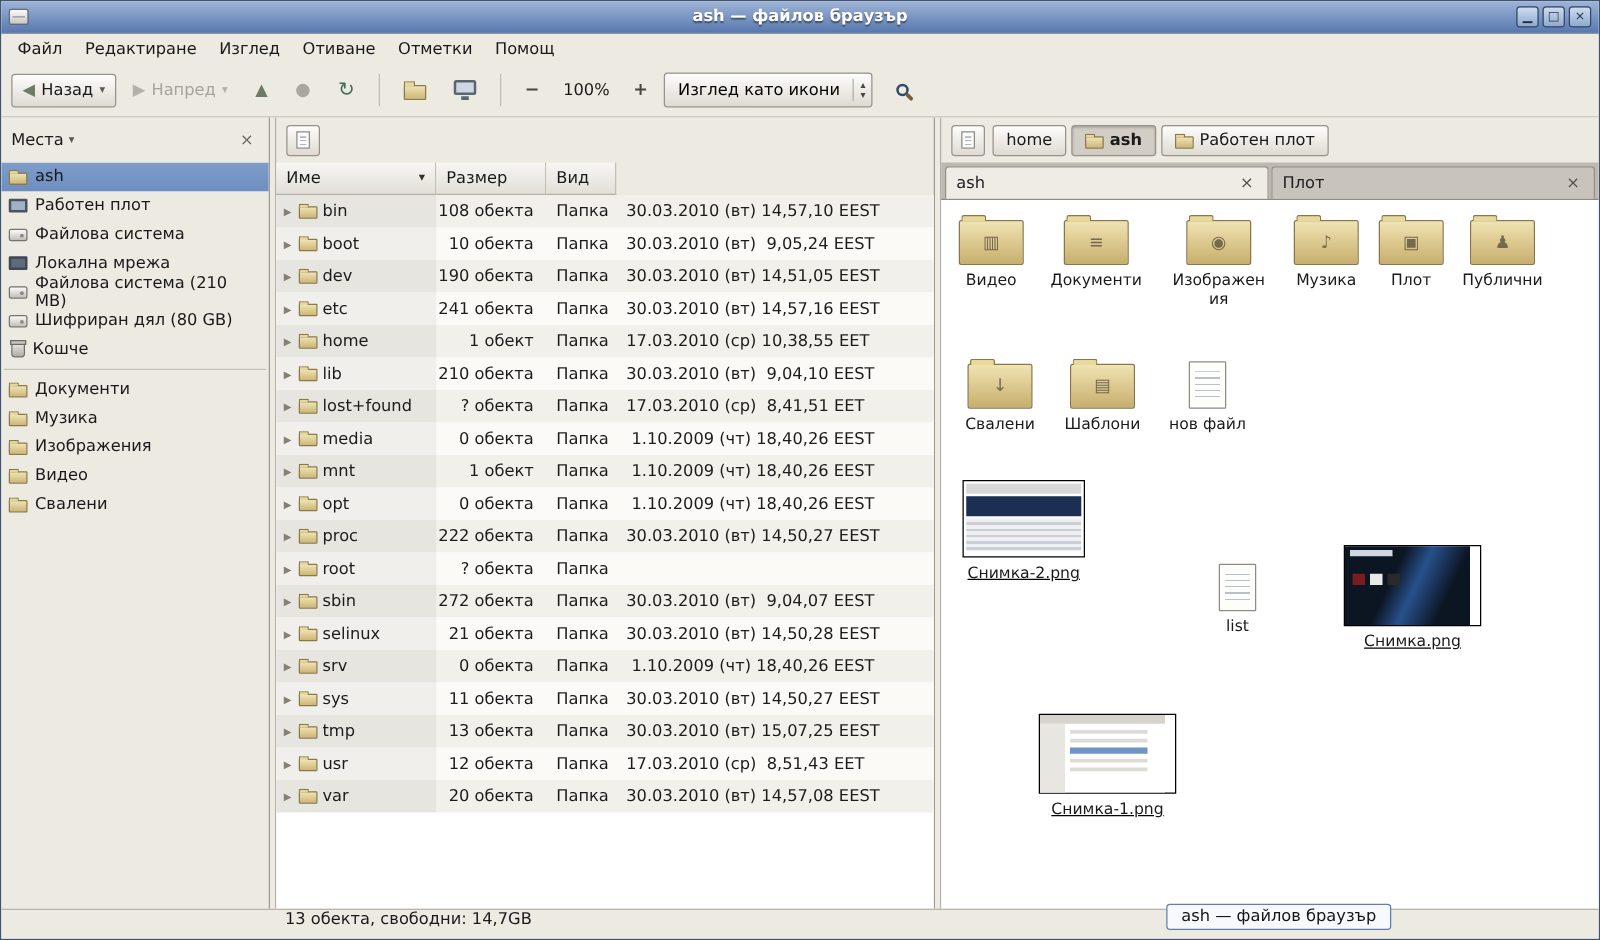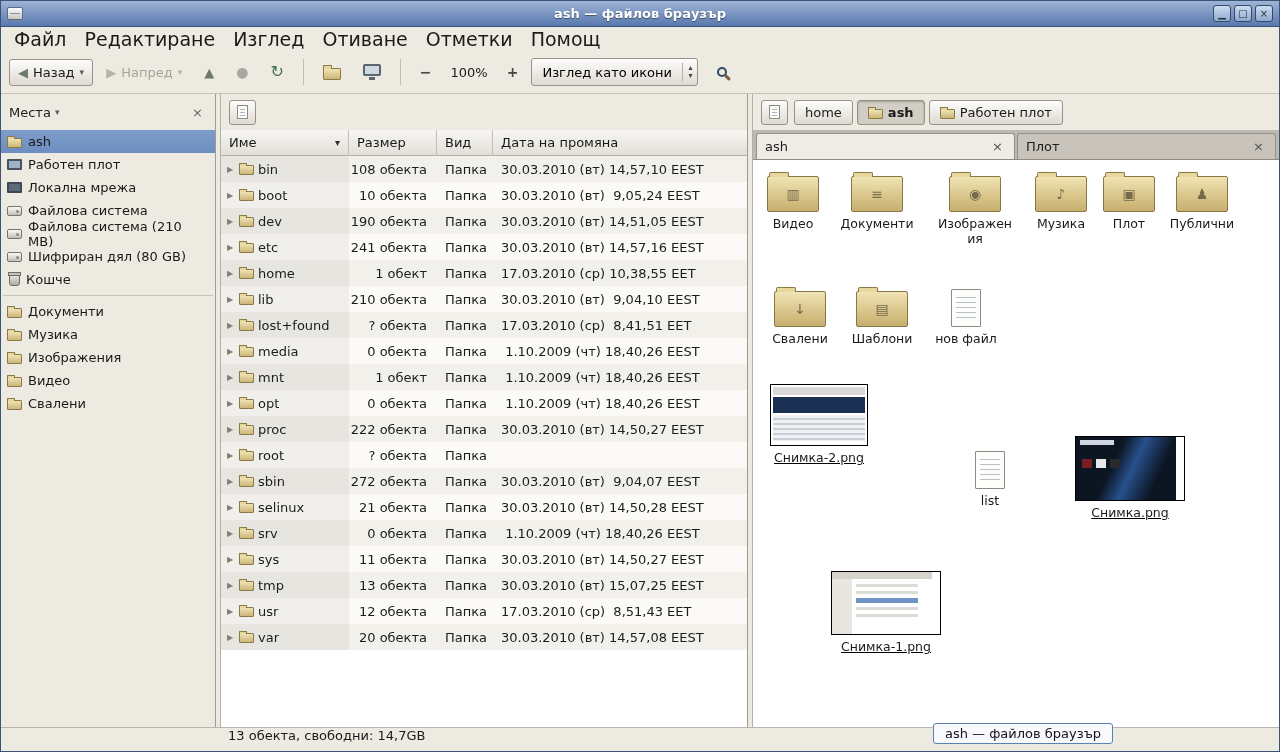--- a/index.html
+++ b/index.html
@@ -12,21 +12,21 @@
     border-bottom:1px solid #39507a;display:flex;align-items:center;padding:0 6px;}
   .win-icon{width:16px;height:13px;background:linear-gradient(#fbfbfa,#c9c6c0);border:1px solid #5f6b7e;border-radius:2px;position:relative;}
   .win-icon::after{content:"";position:absolute;left:2px;right:2px;top:5px;height:1px;background:#8b94a3;}
   .win-title{position:absolute;left:0;right:0;text-align:center;color:#fff;font-weight:bold;font-size:13px;text-shadow:0 1px 1px rgba(0,0,0,.45);}
   .win-btns{margin-left:auto;display:flex;gap:3px;position:relative;}
   .win-btn{width:18px;height:17px;border:1px solid #35496b;border-radius:3px;
     background:linear-gradient(#cddcf0,#8fa9cc);color:#1e3146;font-size:10px;line-height:15px;text-align:center;cursor:default;}
 
   
   .menubar{position:absolute;top:26px;left:0;right:0;height:24px;background:var(--window-bg);display:flex;align-items:center;padding:0 4px;}
-  .menu-item{padding:3px 9px;font-size:19px;color:#1a1a1a;}
+  .menu-item{padding:3px 9px;font-size:13px;color:#1a1a1a;}
 
   
   .toolbar{position:absolute;top:50px;left:0;right:0;height:43px;background:var(--window-bg);
     border-bottom:1px solid #c6c2b9;display:flex;align-items:center;padding:0 8px;gap:4px;}
   .tb-btn{display:flex;align-items:center;gap:5px;padding:5px 8px;border-radius:3px;font-size:13px;color:#1a1a1a;}
   .tb-raised{background:linear-gradient(#fdfdfc,#dfdad2);border:1px solid #989288;}
   .tb-flat{border:1px solid transparent;}
   .tb-disabled{color:#a8a49b;}
   .tb-arrow{font-size:13px;color:#6d7a65;}
   .tb-arrow.dis{color:#b5b1a8;}
@@ -231,26 +231,26 @@
       <div class="sb-list">
         <div class="sb-item selected">
           <span class="si si-folder"></span>
           <span>ash</span>
         </div>
         <div class="sb-item">
           <span class="si si-desktop"></span>
           <span>Работен плот</span>
         </div>
         <div class="sb-item">
+          <span class="si si-drive"></span>
+          <span>Файлова система</span>
+        </div>
+        <div class="sb-item">
           <span class="si si-network"></span>
           <span>Локална мрежа</span>
-        </div>
-        <div class="sb-item">
-          <span class="si si-drive"></span>
-          <span>Файлова система</span>
         </div>
         <div class="sb-item">
           <span class="si si-drive"></span>
           <span>Файлова система (210 MB)</span>
         </div>
         <div class="sb-item">
           <span class="si si-drive"></span>
           <span>Шифриран дял (80 GB)</span>
         </div>
         <div class="sb-item">
@@ -292,23 +292,20 @@
       <div class="col-headers">
         <div class="col-h ch-name">
           <span>Име</span>
           <span class="sort-glyph">▾</span>
         </div>
         <div class="col-h ch-size">
           <span>Размер</span>
         </div>
         <div class="col-h ch-type">
           <span>Вид</span>
-        </div>
-        <div class="col-h ch-date">
-          <span>Дата на промяна</span>
         </div>
       </div>
       <div class="tree-rows">
 
           <div class="tree-row even">
             <div class="cell c-name">
               <span class="expander">▶</span>
               <span class="sm-folder"></span>
               <span>bin</span>
             </div>

